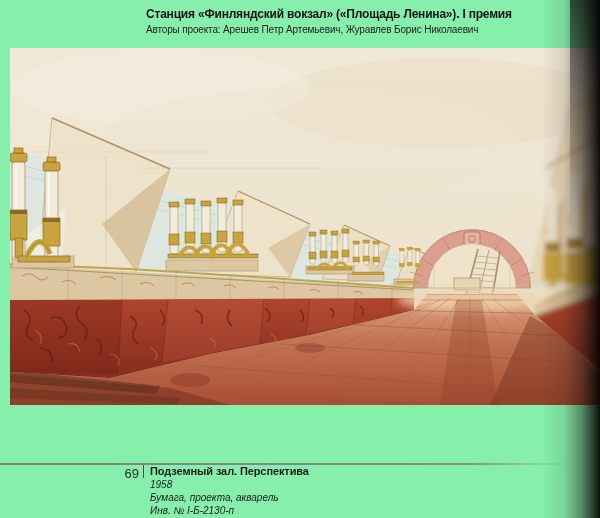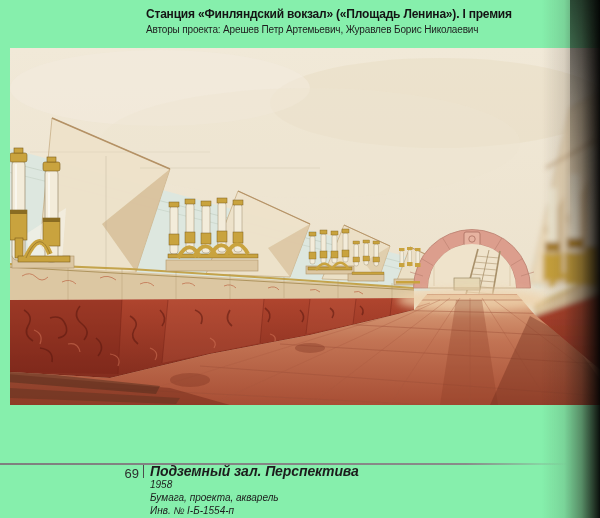--- a/index.html
+++ b/index.html
@@ -24,21 +24,21 @@
   .rule {
     position:absolute; left:0; top:463px; width:568px; height:1.5px; z-index:2;
     background:linear-gradient(to right, #7f7f7f 0%, #8a8a8a 82%, rgba(138,138,138,0) 100%);
   }
   .cap-num {
     position:absolute; left:104px; top:466px; width:35px; text-align:right;
     font-size:13px; color:#2e2e2e; z-index:2;
   }
   .cap-sep { position:absolute; left:143px; top:465px; width:1px; height:13px; background:#4c4c4c; z-index:2; }
   .cap-text { position:absolute; left:150px; top:465px; color:#1c1c1c; z-index:2; }
-  .cap-title { font-size:14px; font-weight:700; font-style:italic; letter-spacing:-0.1px; line-height:13px; white-space:nowrap; }
+  .cap-title { font-size:11px; font-weight:700; letter-spacing:-0.1px; line-height:13px; white-space:nowrap; }
   .cap-line  { font-size:10px; font-style:italic; line-height:13px; white-space:nowrap; }
   
   .page-curl {
     position:absolute; right:0; top:0; width:58px; height:518px; z-index:5; pointer-events:none;
     background:linear-gradient(to right,
       rgba(40,28,22,0) 0%, rgba(40,28,22,0.12) 38%,
       rgba(30,22,17,0.45) 68%, rgba(12,9,7,0.80) 90%, rgba(3,3,3,0.95) 100%);
   }
   .page-curl::after {
     content:""; position:absolute; right:0; top:0; width:30px; height:100%;
@@ -357,17 +357,17 @@
     </svg>
   </figure>
 
   <div class="rule"></div>
   <span class="cap-num">69</span>
   <span class="cap-sep"></span>
   <div class="cap-text">
     <div class="cap-title">Подземный зал. Перспектива</div>
     <div class="cap-line">1958</div>
     <div class="cap-line">Бумага, проекта, акварель</div>
-    <div class="cap-line">Инв. № I-Б-1554-п</div>
+    <div class="cap-line">Инв. № I-Б-2130-п</div>
   </div>
 
   <div class="page-curl"></div>
 </div>
 
 </body></html>

